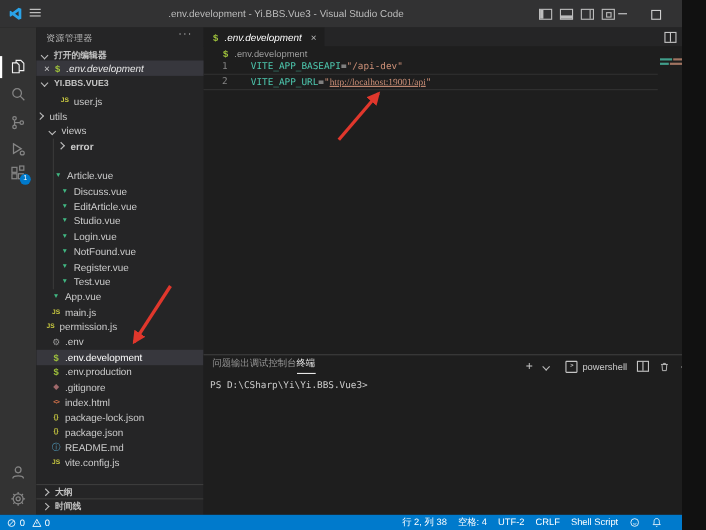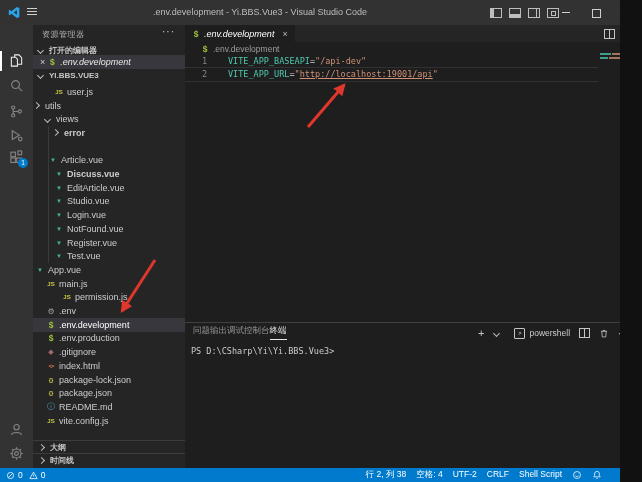--- a/index.html
+++ b/index.html
@@ -64,21 +64,21 @@
   .dots{color:#c5c5c5;font-size:10px;letter-spacing:1px;}
   .breadcrumb{left:200px;top:43px;height:12px;display:flex;align-items:center;color:#9d9d9d;font-size:8.5px;}
   #code-lines{position:absolute;left:185px;top:54px;width:413px;}
   .code-line{position:absolute;left:0;width:100%;height:13.5px;display:flex;align-items:center;
              font-family:"DejaVu Sans Mono",monospace;font-size:8.5px;white-space:pre;}
   .code-line .ln{position:absolute;left:0;width:22px;text-align:right;color:#858585;}
   .code-line .toks{margin-left:43px;}
   .tok.key{color:#4ec9b0;}
   .tok.op{color:#d4d4d4;}
   .tok.str{color:#ce9178;}
-  .tok.link{text-decoration:underline;}
+  .tok.link{text-decoration:underline;font-family:Liberation Serif, serif;}
   .curline{left:185px;top:66.5px;width:413px;height:13.5px;border-top:1px solid #313131;border-bottom:1px solid #313131;}
   .mmbar{position:absolute;height:2px;opacity:.75;}
   .scroll-slider{left:632px;top:43px;width:9px;height:30px;background:rgba(121,121,121,.22);}
   
   .panel{left:185px;top:322px;width:457px;height:146px;background:#1e1e1e;border-top:1px solid #3f3f3f;box-sizing:border-box;}
   #panel-tabs{position:absolute;left:193px;top:324px;height:16px;display:flex;align-items:center;}
   .ptab{color:#969696;font-size:8.5px;padding-bottom:2px;}
   .ptab.active{color:#e7e7e7;border-bottom:1px solid #e7e7e7;}
   .panel-actions{left:478px;top:327px;height:12px;display:flex;gap:9px;align-items:center;color:#c5c5c5;}
   .plus{font-size:11px;line-height:10px;}
@@ -212,21 +212,21 @@
         <span>views</span>
       </div>
       <div class="trow" style="top: 41.1px; padding-left: 19px; font-weight: bold;">
         <span class="chev right"></span>
         <span>error</span>
       </div>
       <div class="trow" style="top: 68.5px; padding-left: 13px;">
         <span class="ficon vue">▼</span>
         <span>Article.vue</span>
       </div>
-      <div class="trow" style="top: 82.2px; padding-left: 19px; font-weight: bold;">
+      <div class="trow" style="top: 82.2px; padding-left: 19px;">
         <span class="ficon vue">▼</span>
         <span>Discuss.vue</span>
       </div>
       <div class="trow" style="top: 95.9px; padding-left: 19px;">
         <span class="ficon vue">▼</span>
         <span>EditArticle.vue</span>
       </div>
       <div class="trow" style="top: 109.6px; padding-left: 19px;">
         <span class="ficon vue">▼</span>
         <span>Studio.vue</span>
@@ -240,29 +240,29 @@
         <span>NotFound.vue</span>
       </div>
       <div class="trow" style="top: 150.7px; padding-left: 19px;">
         <span class="ficon vue">▼</span>
         <span>Register.vue</span>
       </div>
       <div class="trow" style="top: 164.4px; padding-left: 19px;">
         <span class="ficon vue">▼</span>
         <span>Test.vue</span>
       </div>
-      <div class="trow" style="top: 178.1px; ">
+      <div class="trow" style="top: 178.1px; padding-left: 11px;">
         <span class="ficon vue">▼</span>
         <span>App.vue</span>
       </div>
       <div class="trow" style="top: 191.8px; padding-left: 11px;">
         <span class="ficon js">JS</span>
         <span>main.js</span>
       </div>
-      <div class="trow" style="top: 205.5px; padding-left: 27px;">
+      <div class="trow" style="top: 205.5px; padding-left: 6px;">
         <span class="ficon js">JS</span>
         <span>permission.js</span>
       </div>
       <div class="trow" style="top: 219.2px; padding-left: 11px;">
         <span class="ficon gear">⚙</span>
         <span>.env</span>
       </div>
       <div class="trow sel" style="top: 232.9px; padding-left: 11px;">
         <span class="ficon env">$</span>
         <span>.env.development</span>

